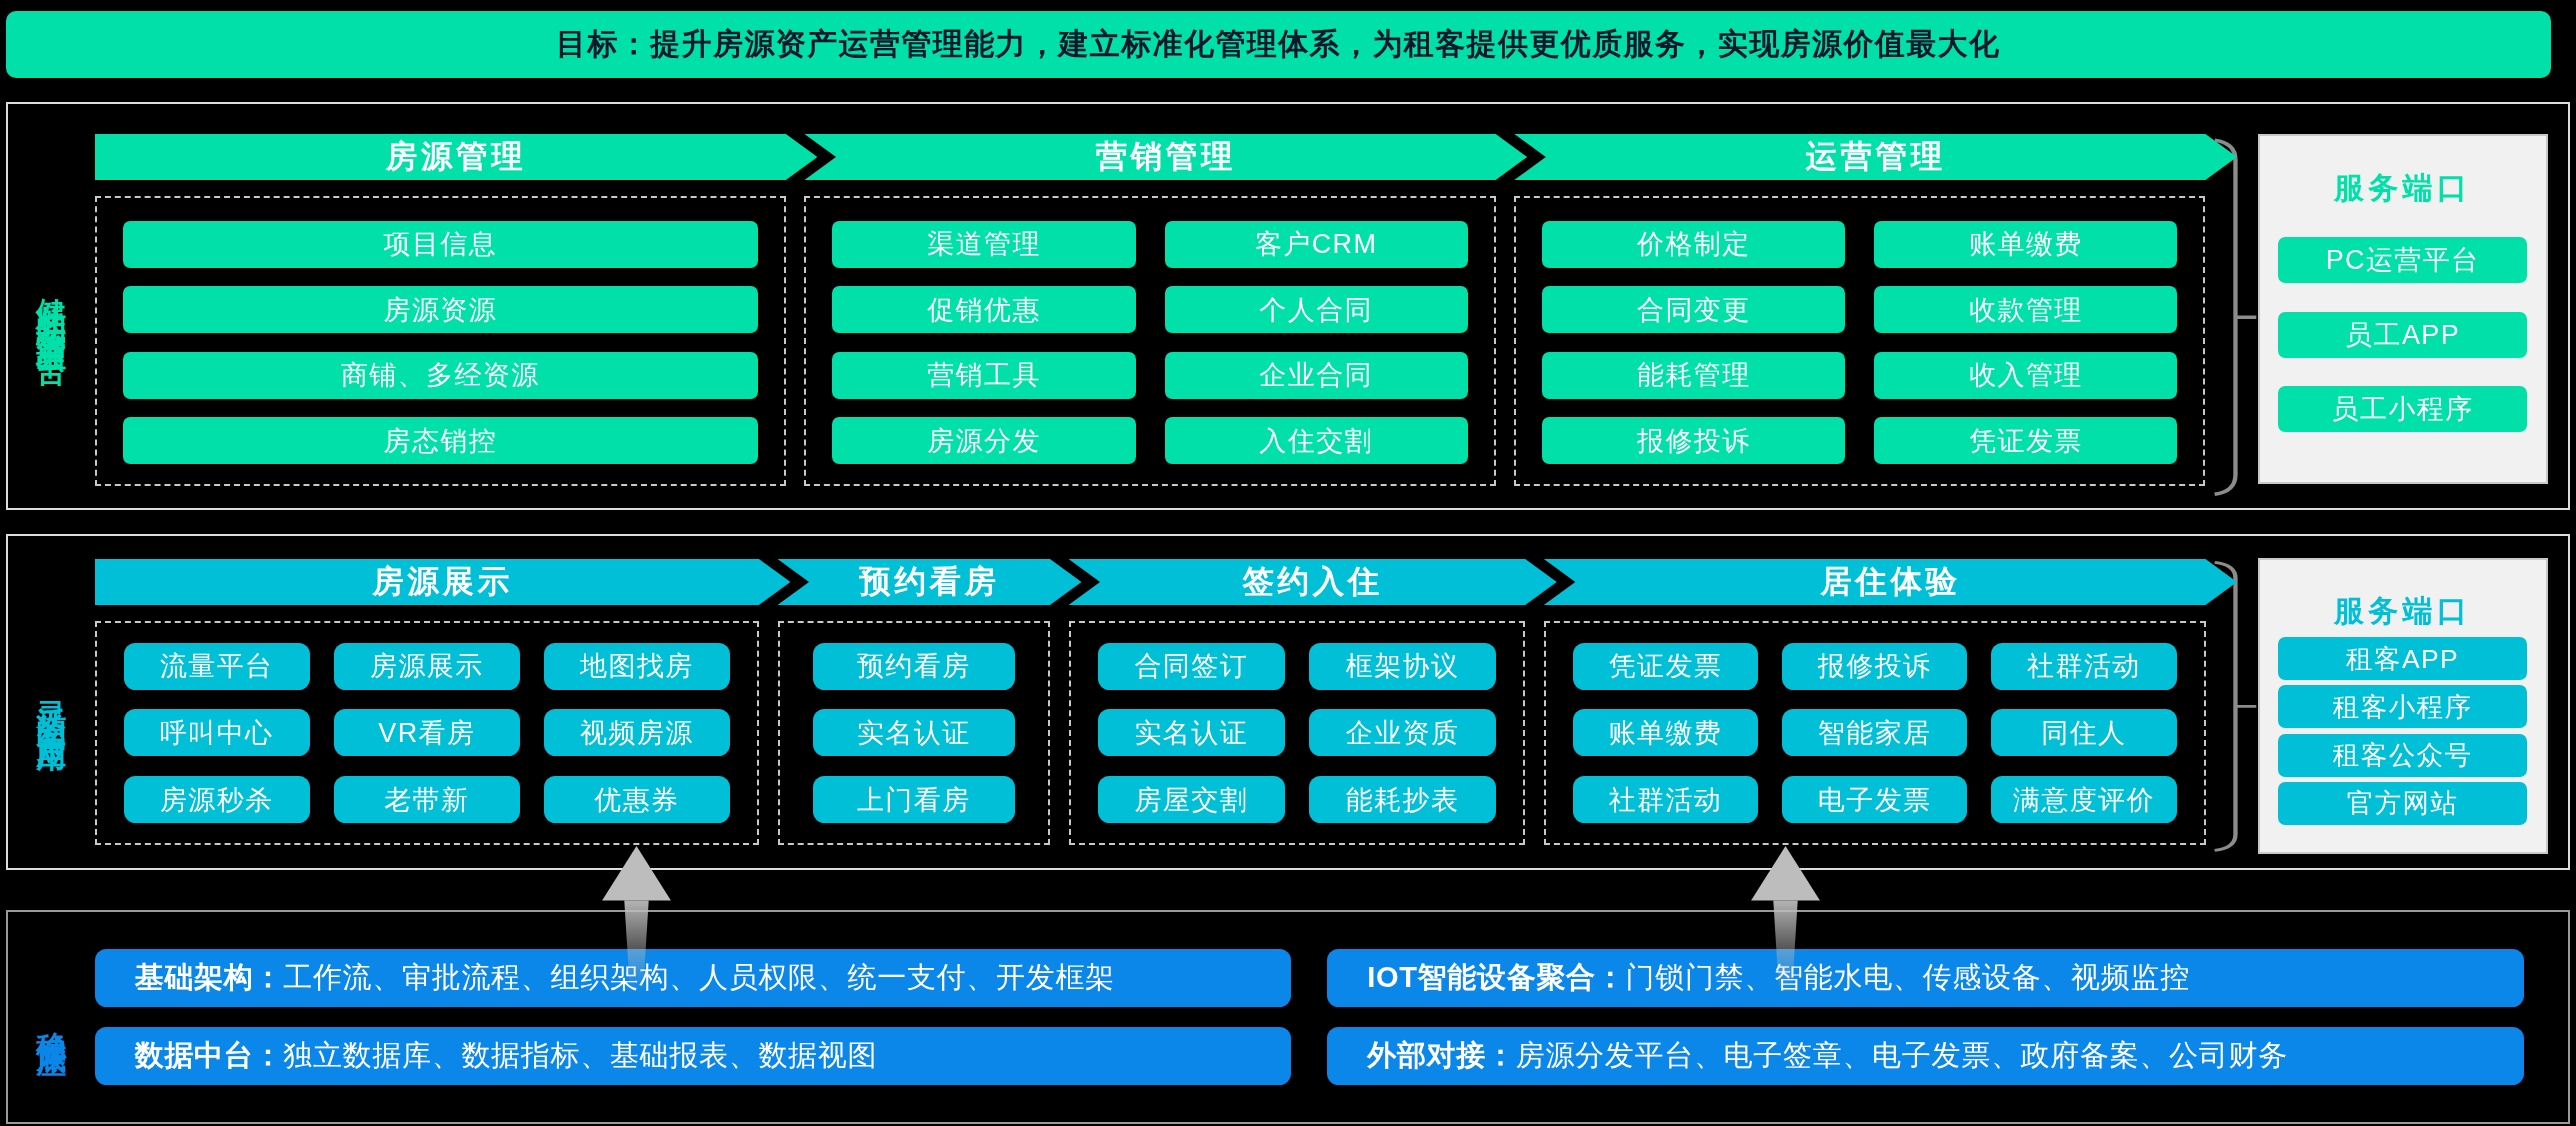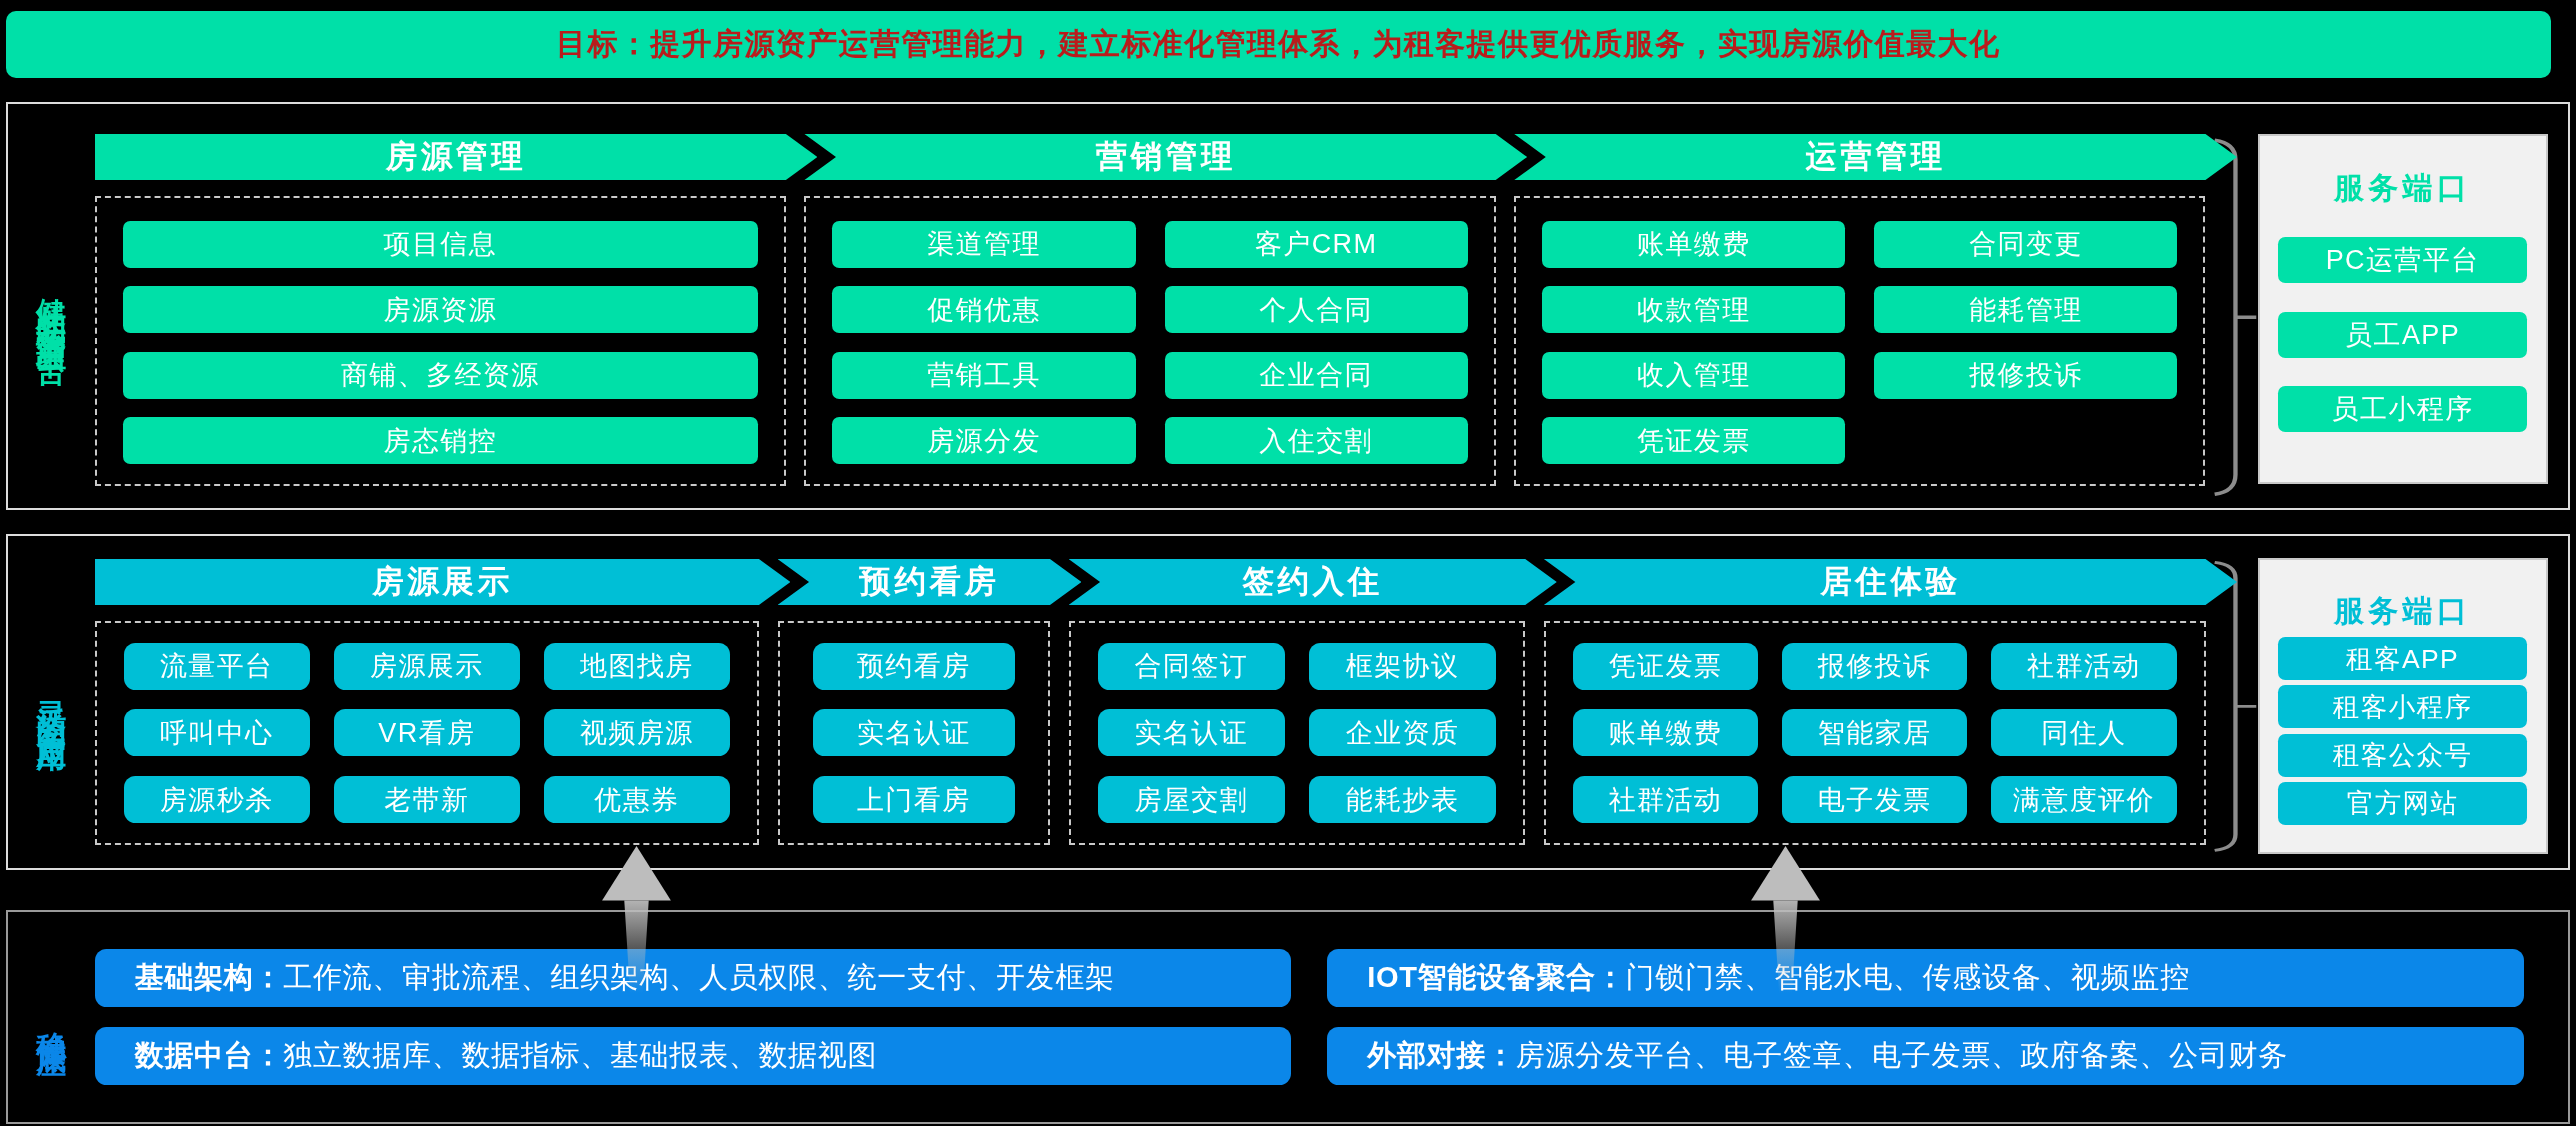--- a/index.html
+++ b/index.html
@@ -2,21 +2,21 @@
 <html style="--green: #00E0A8; --cyan: #00BFD6; --blue: #0B87E9; --panel_bg: #F1F1F1; --panel_border: #C8C8C8; --section_border: #DCDCDC; --base_border: #9A9A9A; --dash_border: #C9C9C9; --brace_gray: #8C8C8C; --arrow_gray: #BDBDBD; --background: #000000;font-size:11.4px"><head>
 <meta charset="utf-8">
 <style>
   html,body{margin:0;padding:0;background:#000;width:2576px;height:1126px;overflow:hidden;
     font-family:"Liberation Sans","DejaVu Sans",sans-serif;}
   .stage{position:relative;width:2576px;height:1126px;background:var(--background,#000);}
 
   
   .banner{position:absolute;left:5.7px;top:11.4px;width:2545px;height:67px;background:var(--green);
     border-radius:10px;display:flex;align-items:center;justify-content:center;}
-  .banner span{color:#b91c1c;font-size:30px;font-weight:bold;letter-spacing:1.4px;}
+  .banner span{color:#0f172a;font-size:30px;font-weight:bold;letter-spacing:1.4px;}
 
   
   .section{position:absolute;left:5.7px;width:2560px;background:#000;display:flex;}
   .sec1{top:102px;height:404px;border:2.1px solid var(--section_border);}
   .sec2{top:534px;height:332px;border:2.1px solid var(--section_border);}
   .sec3{top:910px;height:210px;border:2.1px solid var(--base_border);}
 
   .side{width:87px;flex:0 0 87px;display:flex;align-items:center;justify-content:center;}
   .vtext{writing-mode:vertical-rl;text-orientation:upright;font-weight:bold;font-size:30px;
     letter-spacing:7.2px;line-height:1;}
@@ -111,20 +111,21 @@
             <div class="btn g">企业合同</div>
             <div class="btn g">房源分发</div>
             <div class="btn g">入住交割</div>
           </div>
         </div>
         <div class="group f-eq">
           <div class="arrow g">
             <span>运营管理</span>
           </div>
           <div class="dash cols-2">
+            <div class="btn g">价格制定</div>
             <div class="btn g">账单缴费</div>
             <div class="btn g">合同变更</div>
             <div class="btn g">收款管理</div>
             <div class="btn g">能耗管理</div>
             <div class="btn g">收入管理</div>
             <div class="btn g">报修投诉</div>
             <div class="btn g">凭证发票</div>
           </div>
         </div>
       </div>

